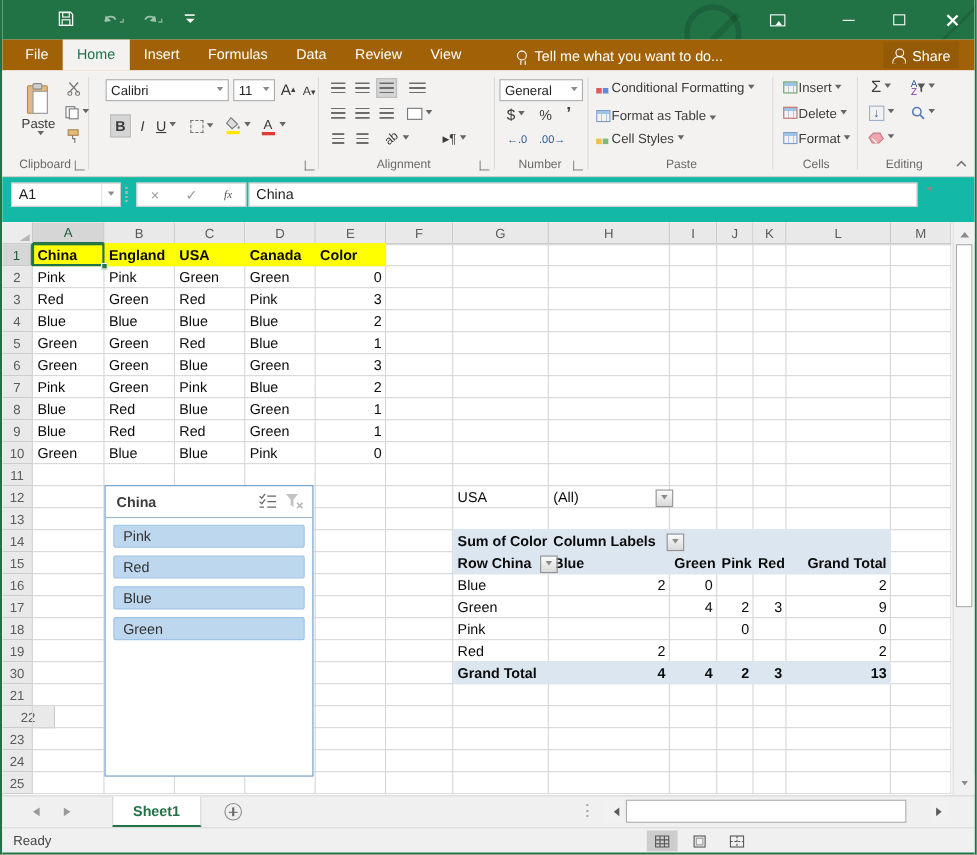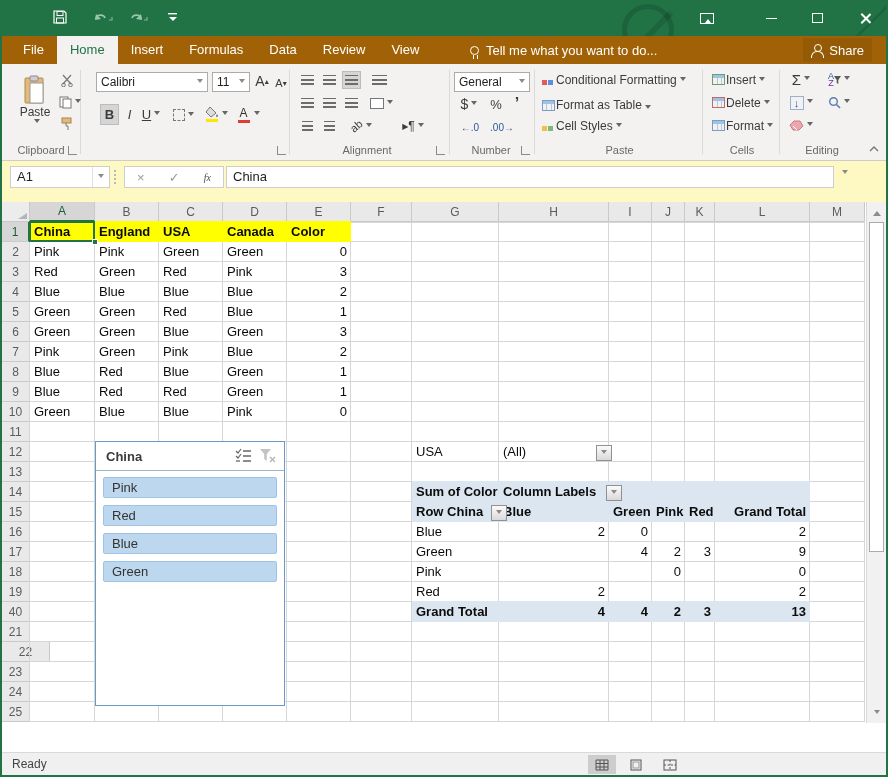--- a/index.html
+++ b/index.html
@@ -50,21 +50,21 @@
   .redbar{position:absolute;left:1px;bottom:0;width:12px;height:3px;background:#e03c32;}
   .yellowbar{position:absolute;left:1px;bottom:0;width:12px;height:3px;background:#ffe600;}
   .miniico{width:14px;height:12px;}
   .ic-grid{width:13px;height:11px;border:1px solid #7b9cc9;background:
      linear-gradient(#9dc3e6 0 3px,transparent 3px),
      repeating-linear-gradient(to right,transparent 0 3.5px,#b5c7dd 3.5px 4.5px);}
   .ic-sq{display:inline-block;width:5px;height:5px;margin-right:1px;}
   svg{display:block;}
 
   
-  #fbar{position:absolute;left:0;top:161px;width:100%;height:41px;background:#fef9c3;}
+  #fbar{position:absolute;left:0;top:161px;width:100%;height:41px;background:#14b8a6;}
   .fwhite{position:absolute;top:5px;height:22px;background:#fff;border:1px solid #d0cecd;}
   #namebox{left:8px;width:100px;font-size:13px;color:#222;line-height:20px;padding-left:6px;}
   #namebox .nb-dd{position:absolute;right:0;top:0;width:17px;height:20px;border-left:1px solid #e0e0e0;display:flex;align-items:center;justify-content:center;}
   .tri-down{width:0;height:0;border:3.5px solid transparent;border-top:4.5px solid #8b8b8b;}
   #fxbox{left:122px;width:100px;display:flex;align-items:center;justify-content:space-around;color:#9b9b9b;font-size:13px;}
   #fxbox .fx{font-family:"Liberation Serif",serif;font-style:italic;color:#4e4e4e;font-size:10px;}
   #finput{left:224px;width:608px;font-size:13px;color:#222;line-height:20px;padding-left:6px;}
   #fchev{position:absolute;left:840px;top:13px;}
   #fdots{position:absolute;left:112px;top:9px;width:2px;height:14px;
      background:repeating-linear-gradient(to bottom,#b9b9b9 0 2px,transparent 2px 4px);}
@@ -463,21 +463,21 @@
       <div class="hcell rowhdr" style="left: 0px; top: 200px; width: 28px; height: 20px;">10</div>
       <div class="hcell rowhdr" style="left: 0px; top: 220px; width: 28px; height: 20px;">11</div>
       <div class="hcell rowhdr" style="left: 0px; top: 240px; width: 28px; height: 20px;">12</div>
       <div class="hcell rowhdr" style="left: 0px; top: 260px; width: 28px; height: 20px;">13</div>
       <div class="hcell rowhdr" style="left: 0px; top: 280px; width: 28px; height: 20px;">14</div>
       <div class="hcell rowhdr" style="left: 0px; top: 300px; width: 28px; height: 20px;">15</div>
       <div class="hcell rowhdr" style="left: 0px; top: 320px; width: 28px; height: 20px;">16</div>
       <div class="hcell rowhdr" style="left: 0px; top: 340px; width: 28px; height: 20px;">17</div>
       <div class="hcell rowhdr" style="left: 0px; top: 360px; width: 28px; height: 20px;">18</div>
       <div class="hcell rowhdr" style="left: 0px; top: 380px; width: 28px; height: 20px;">19</div>
-      <div class="hcell rowhdr" style="left: 0px; top: 400px; width: 28px; height: 20px;">40</div>
+      <div class="hcell rowhdr" style="left: 0px; top: 400px; width: 28px; height: 20px;">30</div>
       <div class="hcell rowhdr" style="left: 0px; top: 420px; width: 28px; height: 20px;">21</div>
       <div class="hcell rowhdr" style="left: 0px; top: 440px; width: 48px; height: 20px;">22</div>
       <div class="hcell rowhdr" style="left: 0px; top: 460px; width: 28px; height: 20px;">23</div>
       <div class="hcell rowhdr" style="left: 0px; top: 480px; width: 28px; height: 20px;">24</div>
       <div class="hcell rowhdr" style="left: 0px; top: 500px; width: 28px; height: 20px;">25</div>
       <div style="left: 27px; top: 20px; width: 1px; height: 500px; background: rgb(214, 214, 214);"></div>
       <div style="left: 92px; top: 20px; width: 1px; height: 500px; background: rgb(214, 214, 214);"></div>
       <div style="left: 156px; top: 20px; width: 1px; height: 500px; background: rgb(214, 214, 214);"></div>
       <div style="left: 220px; top: 20px; width: 1px; height: 500px; background: rgb(214, 214, 214);"></div>
       <div style="left: 284px; top: 20px; width: 1px; height: 500px; background: rgb(214, 214, 214);"></div>
@@ -643,20 +643,34 @@
   <div id="vscroll">
     <div class="sbarrow" style="left:0;top:0;width:19px;height:18px;">
         <span class="tri-up"></span>
       </div>
     <div id="vthumb"></div>
     <div class="sbarrow" style="left:0;top:502px;width:19px;height:18px;">
         <span class="tri-down"></span>
       </div>
   </div>
 
+  <div id="tabbar">
+    <div class="navtri" style="left:24px;border-right:6px solid #9a9a9a;"></div>
+    <div class="navtri" style="left:56px;border-left:6px solid #9a9a9a;"></div>
+    <div id="sheettab">Sheet1</div>
+    <div id="addsheet"></div>
+    <div id="hsplit"></div>
+    <div class="sbarrow" style="left:548px;top:4px;width:17px;height:20px;">
+        <span class="tri-left"></span>
+      </div>
+    <div id="hthumb"></div>
+    <div class="sbarrow" style="left:845px;top:4px;width:17px;height:20px;">
+        <span class="tri-right"></span>
+      </div>
+  </div>
 
   <div id="statusbar">
     <div style="position:absolute;left:10px;top:4px;">Ready</div>
     <div class="viewbtn sel" style="left:586px;">
       <svg width="14" height="12" viewBox="0 0 14 12">
           <path d="M1 1 h12 v10 h-12 z M1 4.5 h12 M1 8 h12 M5 1 v10 M9 1 v10" stroke="#555" fill="none"></path>
         </svg>
     </div>
     <div class="viewbtn" style="left:620px;">
       <svg width="14" height="12" viewBox="0 0 14 12">

